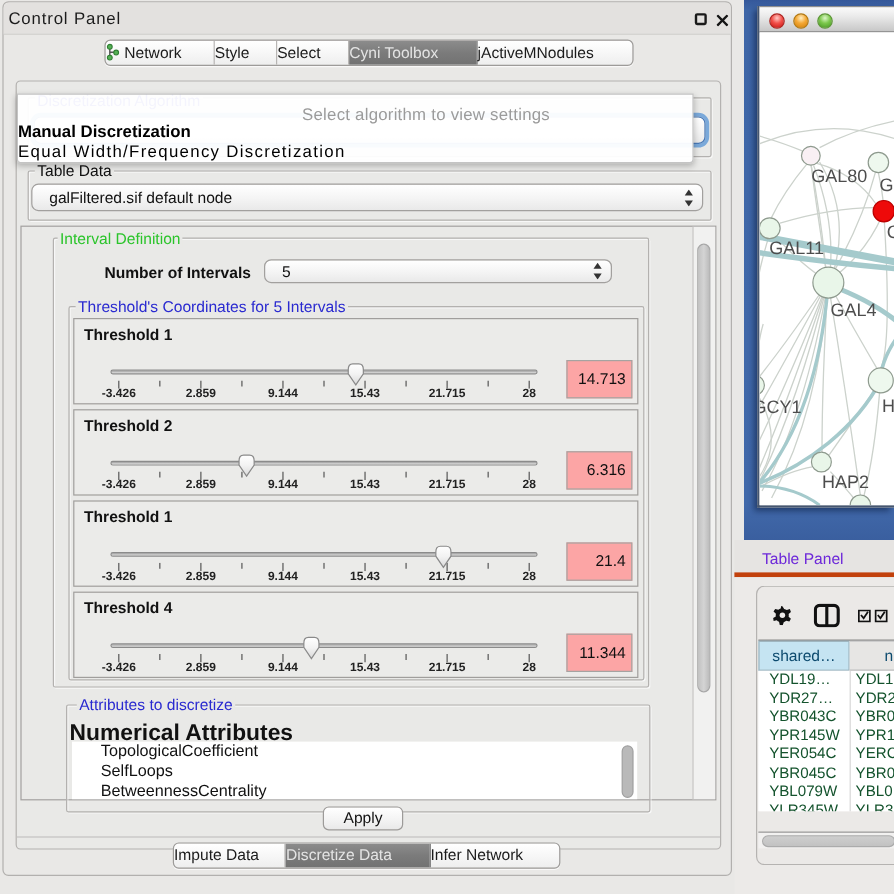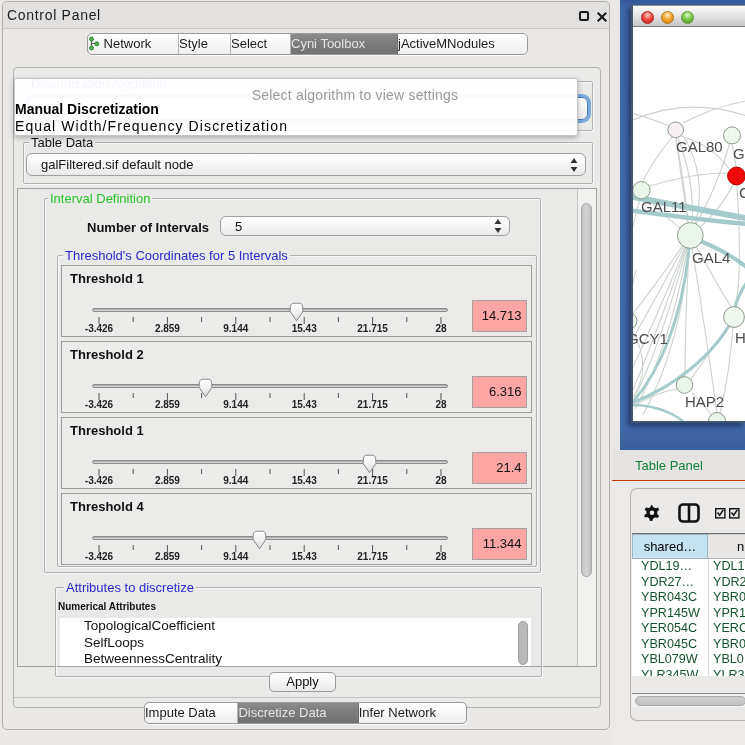--- a/index.html
+++ b/index.html
@@ -11,21 +11,21 @@
 #bluebg { left:620px; top:0; width:125px; height:450px; background:linear-gradient(180deg,#35589a 0,#3e66a7 8px,#4169aa 420px,#3a5f9f 450px); }
 
 #netwin { left:631px; top:5px; width:114px; height:418px; background:#fff; border-left:2px solid #46566f; border-bottom:2px solid #46566f; box-shadow:-3px 3px 5px rgba(10,25,60,.55); }
 #nettitle { left:0; top:0; width:112px; height:22px; background:linear-gradient(180deg,#fbfbfb 0,#e9e9e9 40%,#c7c7c7 100%); border-top:1px solid #909090; border-bottom:1px solid #7e7e7e; }
 .tl { position:absolute; top:5px; width:13px; height:13px; border-radius:50%; }
 #tlr { left:8px; background:radial-gradient(circle at 50% 28%, #ffc9c4 0, #f2504a 45%, #c41310 100%); border:1px solid #ad2420;}
 #tlo { left:28px; background:radial-gradient(circle at 50% 28%, #ffeec2 0, #f4a835 45%, #d07e07 100%); border:1px solid #b27912;}
 #tlg { left:48px; background:radial-gradient(circle at 50% 28%, #dcf6c8 0, #7cc84c 45%, #459422 100%); border:1px solid #5d9637;}
 #netcanvas { left:0px; top:22px; width:112px; height:394px; background:#fff; overflow:hidden; }
 
-#tpbar { left:612px; top:450px; width:133px; height:31px; background:#e6e4e2; border-bottom:1px solid #c2410c; color:#15803d; font-size:13px; line-height:31px; padding-left:23px; }
+#tpbar { left:612px; top:450px; width:133px; height:31px; background:#e6e4e2; border-bottom:4px solid #c2410c; color:#6d28d9; font-size:13px; line-height:31px; padding-left:23px; }
 #tpbg { left:612px; top:481px; width:133px; height:264px; background:#eceae8; }
 #tcard { left:630px; top:488px; width:115px; height:233px; background:#ebe9e7; border:1px solid #b5b3b1; border-right:none; border-radius:7px 0 0 7px; }
 
 #cpwin { left:2px; top:1px; width:608px; height:729px; background:#e9e8e6; border:1px solid #b2b0ae; border-radius:5px; }
 #cptitle { left:0; top:0; width:606px; height:27px; background:#e3e1df; border-bottom:1px solid #c9c7c5; border-radius:5px 5px 0 0; }
 #cptitle span { position:absolute; left:4px; top:5px; font-size:14px; letter-spacing:0.7px; color:#1c1c1c; }
 #icon-float { left:576px; top:9px; width:10px; height:10px; border:2px solid #1a1a1a; border-radius:2px; }
 #icon-close { left:594px; top:10px; }
 
 .seg { position:absolute; display:flex; height:22px; background:linear-gradient(180deg,#ffffff 0,#f7f7f7 50%,#eeeeee 100%); border:1px solid #9d9b99; border-radius:5px; box-shadow:0 1px 0 rgba(255,255,255,.7); overflow:hidden; }
@@ -261,21 +261,21 @@
                   <stop offset="1" stop-color="#d9d9d9"></stop>
                 </linearGradient>
               </defs>
               <path d="M1.2,6 Q1.2,1.2 5,1.2 L10,1.2 Q13.8,1.2 13.8,6 L13.8,9.5 L7.5,18.8 L1.2,9.5 Z" fill="url(#tg4)" stroke="#8a8a8a" stroke-width="1"></path>
             </svg>
         <div class="vbox">11.344</div>
       </div>
 
       <div class="group" style="left:37px; top:398px; width:487px; height:90px;"></div>
       <div class="glabel blue" style="left:46px; top:391px;">Attributes to discretize</div>
-      <div style="position:absolute; left:40px; top:412px; font-size:10px; font-weight:bold; color:#111;">Numerical Attributes</div>
+      <div style="position:absolute; left:40px; top:412px; font-size:19px; font-weight:bold; color:#111;">Numerical Attributes</div>
       <div id="attrlist" style="left:42px; top:429px; width:471px; height:48px; overflow:hidden;">
         <div>TopologicalCoefficient</div>
         <div>SelfLoops</div>
         <div>BetweennessCentrality</div>
       </div>
       <div style="position:absolute; left:500px; top:432px; width:10px; height:44px; background:#b9b9b9; border:1px solid #a0a0a0; border-radius:5px;"></div>
     </div>
     <div id="applybtn">Apply</div>
     <div style="position:absolute; left:0px; top:629px; width:586px; border-top:1px solid #c4c2c0;"></div>
   </div>
@@ -377,21 +377,21 @@
     <rect x="1.5" y="1.5" width="19" height="17" rx="3.5" fill="none" stroke="#111" stroke-width="2.6"></rect>
     <line x1="11" y1="2" x2="11" y2="18" stroke="#111" stroke-width="2.6"></line>
   </svg>
   <svg style="position:absolute; left:84px; top:19px;" width="26" height="11" viewBox="0 0 26 11">
     <rect x="0.7" y="0.7" width="9.2" height="9.2" fill="none" stroke="#111" stroke-width="1.4"></rect>
     <path d="M2.5 4.5 L4.7 7.2 L8.3 1.8" fill="none" stroke="#111" stroke-width="1.5"></path>
     <rect x="14.7" y="0.7" width="9.2" height="9.2" fill="none" stroke="#111" stroke-width="1.4"></rect>
     <path d="M16.5 4.5 L18.7 7.2 L22.3 1.8" fill="none" stroke="#111" stroke-width="1.5"></path>
   </svg>
 
-  <div style="position:absolute; left:1px; top:44px; width:114px; height:31px; border-top:1.5px solid #707070; font-size:13px; color:#000000;">
+  <div style="position:absolute; left:1px; top:44px; width:114px; height:31px; border-top:1.5px solid #707070; font-size:13px; color:#0c4a6e;">
     <div style="position:absolute; left:0; top:0; width:76px; height:25px; background:#c5e4f2; border:1px solid #9fb6c0; line-height:24px; text-align:center;">shared…</div>
     <div style="position:absolute; left:76px; top:0; width:38px; height:25px; background:#e7e6e4; border-top:1px solid #cdcdcd; border-bottom:1px solid #b5b5b5; padding:0;">
           <span style="position:absolute; left:29px; line-height:24px;">n</span>
         </div>
   </div>
 
   <div style="position:absolute; left:1px; top:70px; width:114px; height:117px; background:#fff; overflow:hidden; font-size:12.6px; color:#14532d;">
     <div style="position:absolute; left:0; top:0.0px; width:114px; height:15.5px; background:#fff;">
           <span style="position:absolute; left:9px;">YDL19…</span>
           <span style="position:absolute; left:81px;">YDL1</span>

